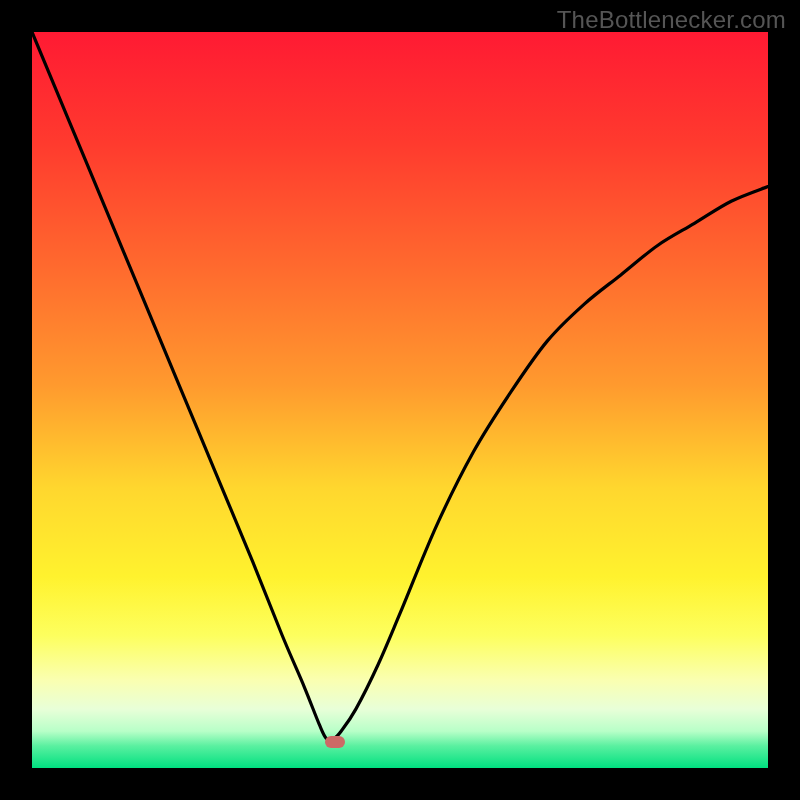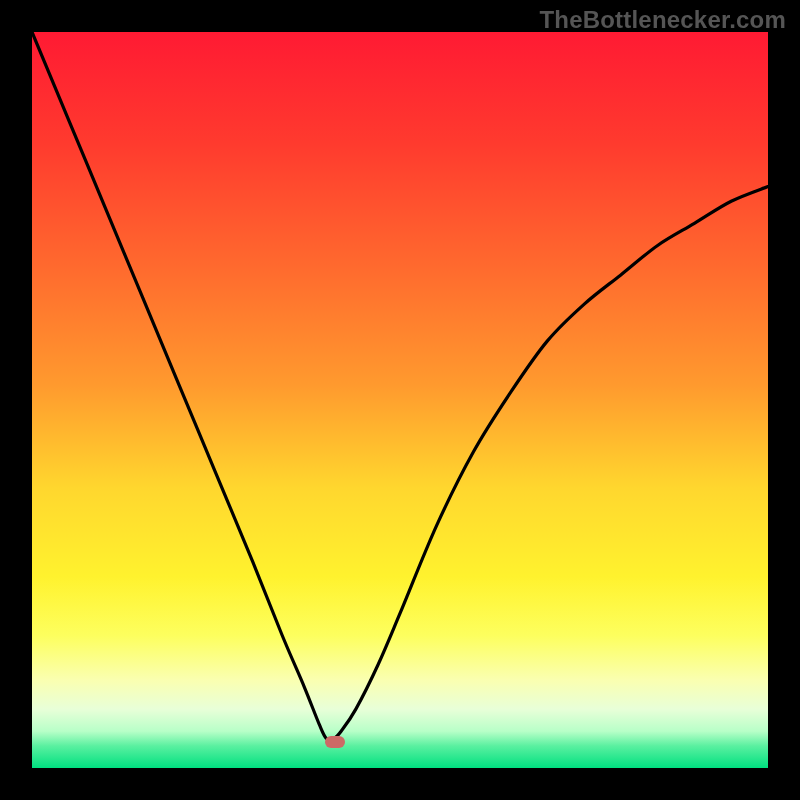--- a/index.html
+++ b/index.html
@@ -40,21 +40,21 @@
     width: 736px;
     height: 736px;
     pointer-events: none;
   }
   .watermark {
     position: absolute;
     top: 6px;
     right: 14px;
     color: #555;
     font-size: 24px;
-    font-weight: 700;
+    font-weight: 400;
     letter-spacing: 0.2px;
     user-select: none;
   }
   .marker {
     position: absolute;
     width: 20px;
     height: 12px;
     border-radius: 6px;
     transform: translate(-50%, -50%);
     pointer-events: none;

